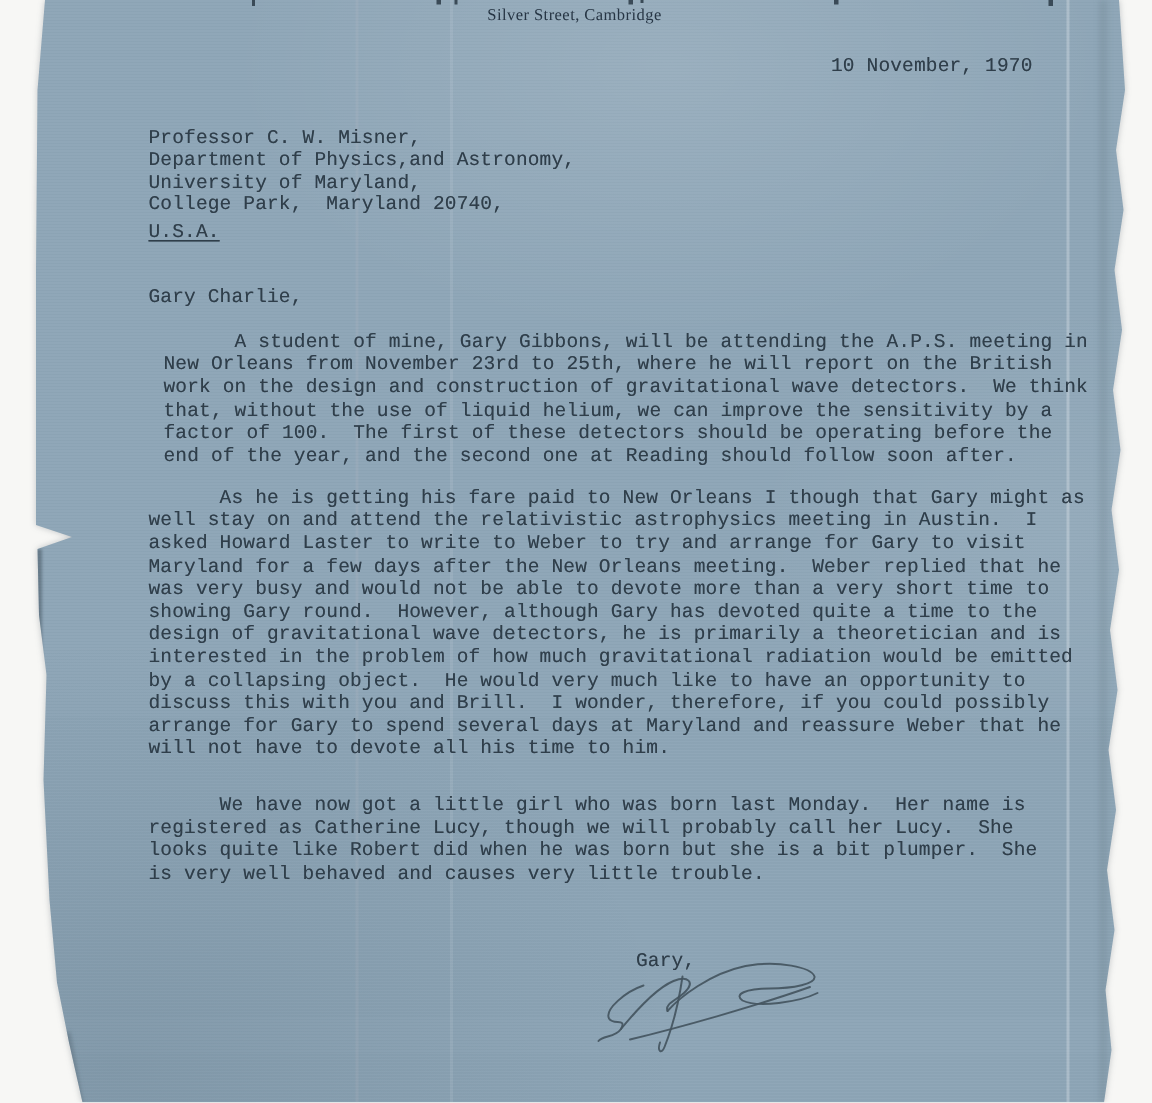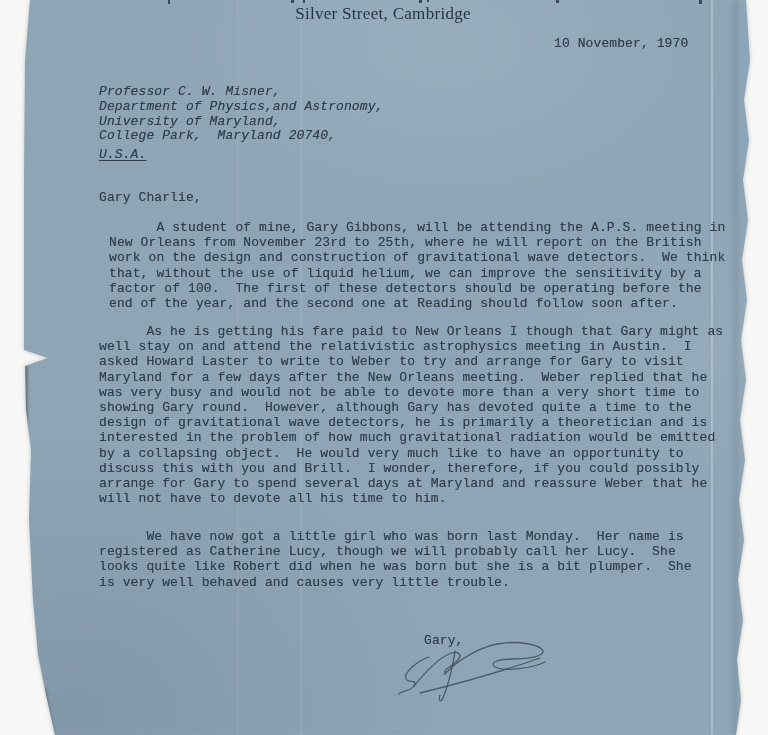--- a/index.html
+++ b/index.html
@@ -45,27 +45,27 @@
     position: absolute;
     font-family: "Liberation Mono", monospace;
     font-size: 13px;
     line-height: 15.2px;
     letter-spacing: 0.1px;
     color: #2f3e4a;
     white-space: pre;
     text-shadow: 0 0 0.4px rgba(47,62,74,.55);
     margin-top: 24px;
   }
-  .addr { line-height: 14.8px; font-style: italic; }
+  .addr { line-height: 14.8px; }
   .letterhead {
     position: absolute;
     left: 233px; top: 4px; width: 300px;
     text-align: center;
     font-family: "Liberation Serif", serif;
-    font-size: 17px;
+    font-size: 11px;
     letter-spacing: 0.3px;
     color: #263544;
     white-space: pre;
   }
   .underlined { text-decoration: underline; text-underline-offset: 2px; }
   .speck { position: absolute; top: 0; background: #3a4a57; }
   .signature { position: absolute; left: 393px; top: 641px; }
   .signature path { fill: none; stroke: #44555f; stroke-width: 1.3; stroke-linecap: round; opacity: .92; }
 </style>
 </head>

